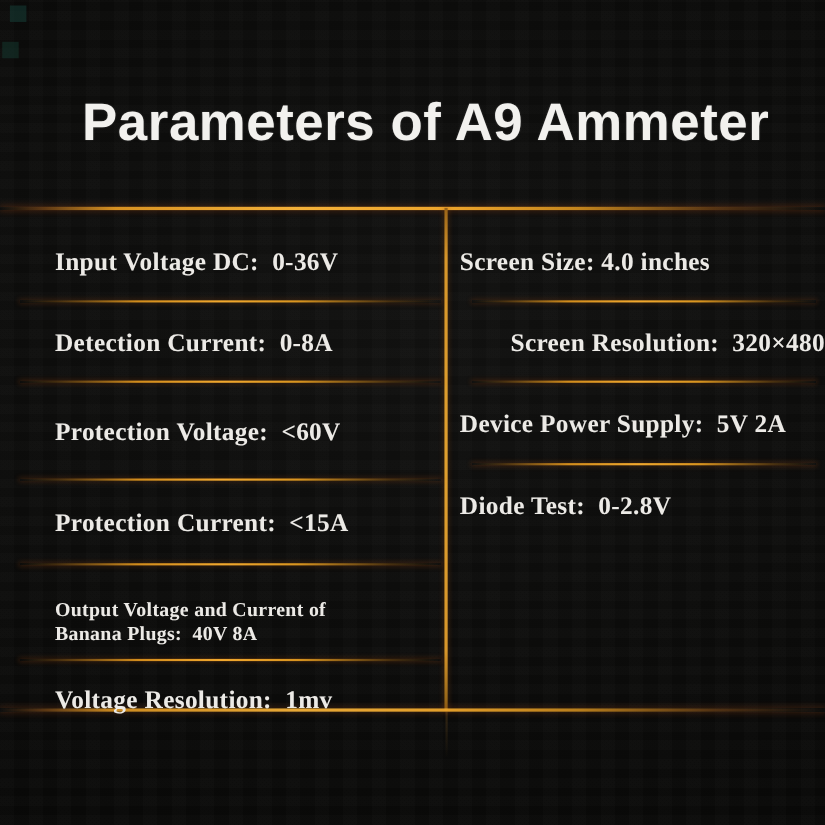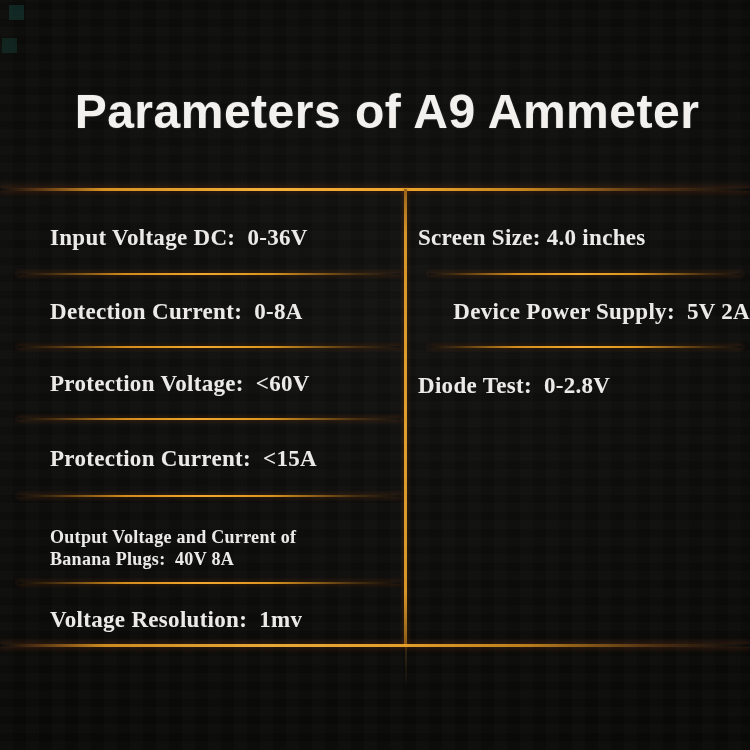--- a/index.html
+++ b/index.html
@@ -67,21 +67,21 @@
   .row {
     position: relative;
     display: flex; align-items: center;
     box-sizing: border-box;
   }
   .col-left  .row { padding-left: 50px; }
   .col-right .row { padding-left: 11px; }
 
   .col-left  .row:nth-child(1) { height: 85px; padding-top: 10px; }
   .col-left  .row:nth-child(2) { height: 73px; }
-  .col-left  .row:nth-child(3) { height: 72px; }
+  .col-left  .row:nth-child(3) { height: 89px; }
   .col-left  .row:nth-child(4) { height: 77px; }
   .col-left  .row:nth-child(5) { height: 87px; padding-top: 14px; }
   .col-left  .row:nth-child(6) { height: 72px; }
 
   .col-right .row:nth-child(1) { height: 85px; padding-top: 10px; }
   .col-right .row:nth-child(2) { height: 73px; justify-content: flex-end; }
   .col-right .row:nth-child(3) { height: 75px; }
   .col-right .row:nth-child(4) { height: 74px; text-align: center; }
   .col-right .row:nth-child(5) { height: 73px; }
   .col-right .row:nth-child(6) { height: 75px; }
@@ -143,20 +143,23 @@
     <div class="row">
       <span class="row-text">Voltage Resolution:  1mv</span>
     </div>
   </div>
 
   <div class="col col-right">
     <div class="row">
       <span class="row-text">Screen Size: 4.0 inches</span>
     </div>
     <div class="row">
+      <span class="row-text">Screen Resolution:  320×480</span>
+    </div>
+    <div class="row">
       <span class="row-text">Device Power Supply:  5V 2A</span>
     </div>
     <div class="row">
       <span class="row-text">Diode Test:  0-2.8V</span>
     </div>
   </div>
 
 </div>
 
 </body></html>

